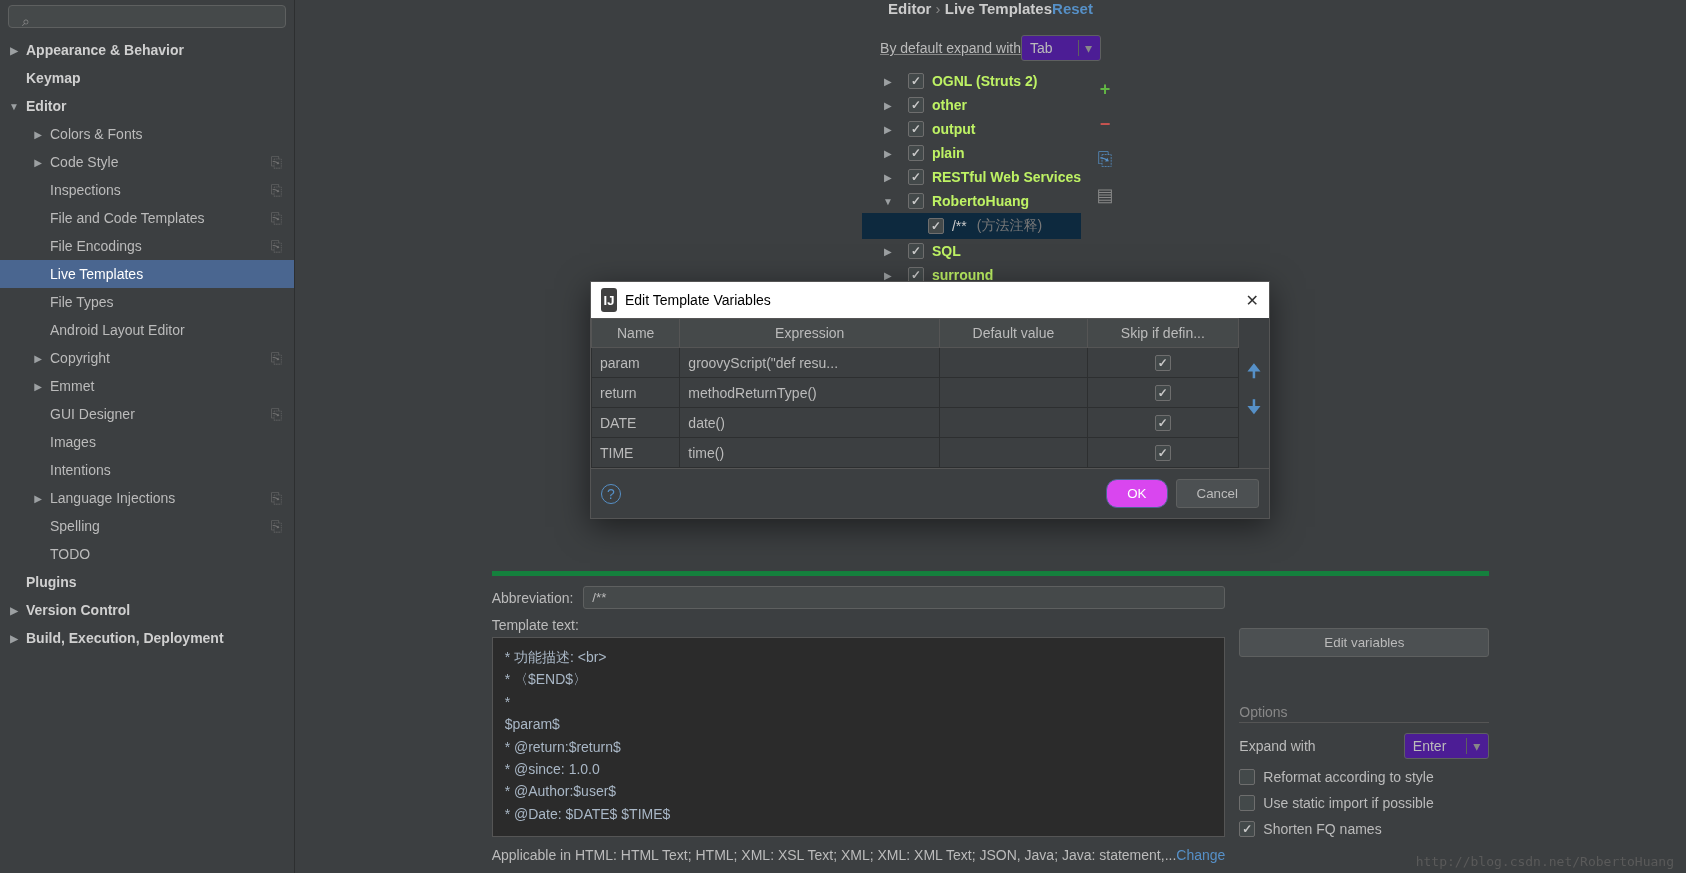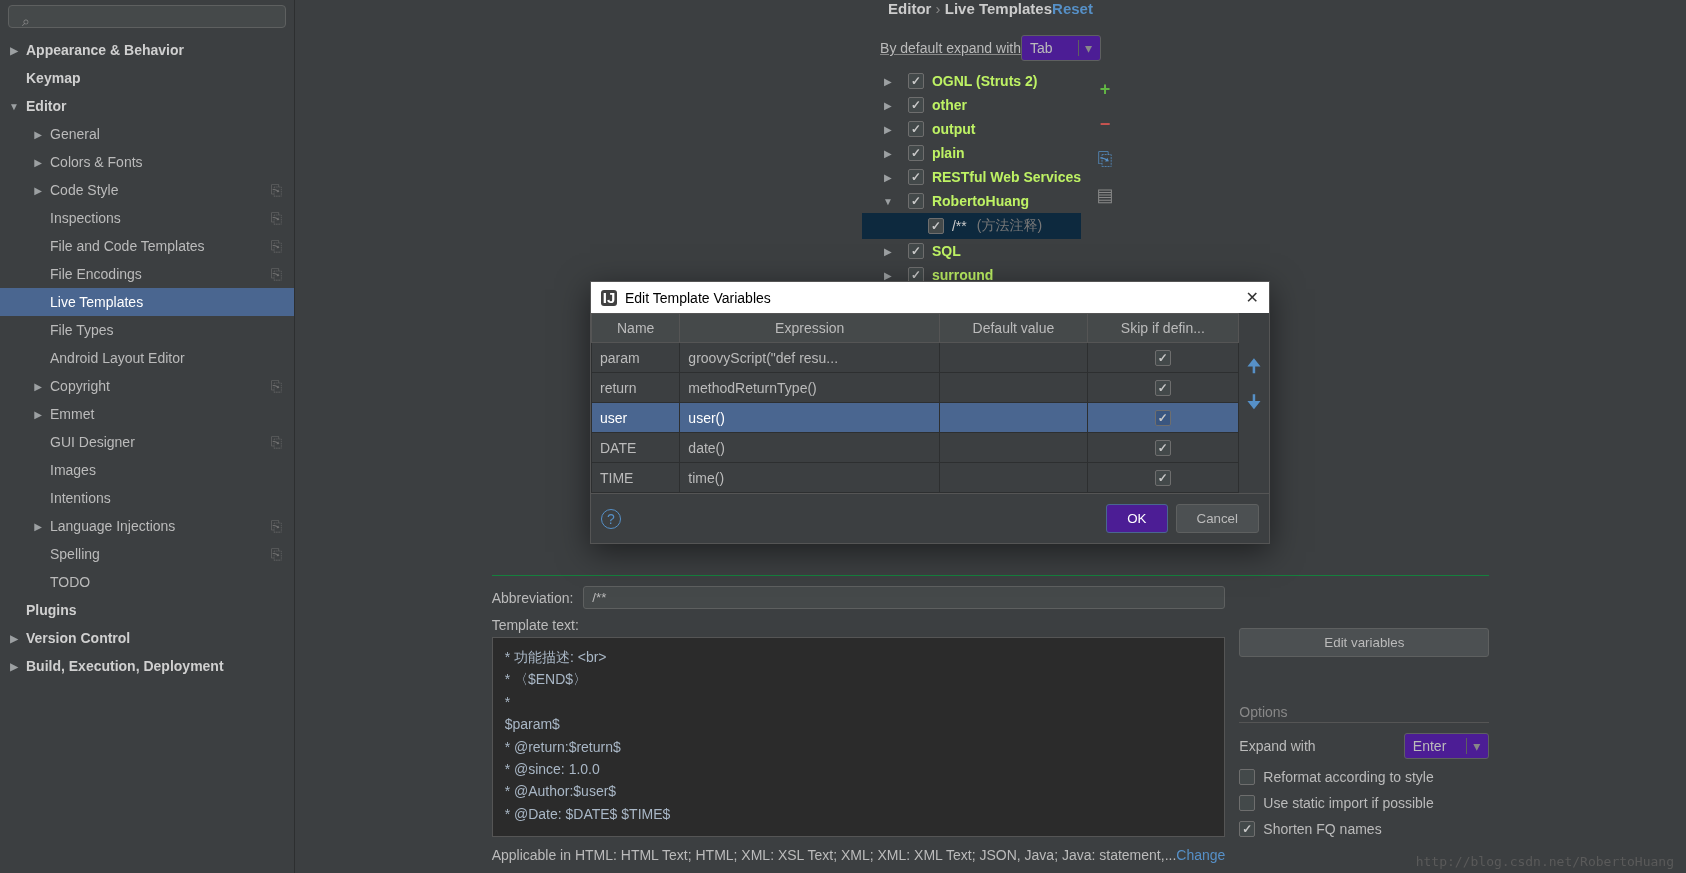--- a/index.html
+++ b/index.html
@@ -32,21 +32,21 @@
 .template-leaf { display: flex; align-items: center; padding: 4px 0 4px 66px; gap: 8px; background: #0d293e; color: #cccccc; }
 .checkbox { width: 16px; height: 16px; border: 1px solid #6e6e6e; border-radius: 2px; display: inline-flex; align-items: center; justify-content: center; background: #43494a; }
 .checkbox.checked::after { content: "✓"; color: #c8c8c8; font-size: 12px; font-weight: bold; }
 .leaf-desc { color: #787878; margin-left: 2px; }
 .right-actions { width: 28px; display: flex; flex-direction: column; align-items: center; gap: 14px; padding-top: 10px; }
 .right-actions span { cursor: pointer; font-size: 18px; }
 .plus { color: #62b544; font-weight: bold; }
 .minus { color: #c75450; font-weight: bold; }
 .copy-action { color: #5690c7; }
 .panel-action { color: #888; }
-.bottom-section { border-top: 1px solid #15803d; padding-top: 10px; display: flex; gap: 14px; }
+.bottom-section { border-top: 5px solid #15803d; padding-top: 10px; display: flex; gap: 14px; }
 .bottom-left { flex: 1; }
 .abbr-row { display: flex; align-items: center; gap: 10px; margin-bottom: 8px; }
 .text-input { background: #45494a; border: 1px solid #5e6060; padding: 3px 8px; color: #bbb; flex: 1; border-radius: 3px; }
 .template-text-label { margin-bottom: 4px; display: block; }
 .template-text { background: #2b2b2b; border: 1px solid #555; padding: 8px 12px; font-family: "Consolas", monospace; color: #a9b7c6; line-height: 1.6; height: 200px; overflow: auto; }
 .applicable { padding: 10px 0; color: #bbb; }
 .applicable .change-link { color: #5690c7; cursor: pointer; }
 .bottom-right { width: 250px; display: flex; flex-direction: column; gap: 10px; padding-top: 42px; }
 .btn { background: #4c5052; border: 1px solid #5e6060; color: #bbb; padding: 6px 20px; border-radius: 3px; cursor: pointer; text-align: center; }
 .options-label { color: #888; border-bottom: 1px solid #555; padding-bottom: 2px; margin-top: 37px; }
@@ -60,25 +60,25 @@
 .dialog-table table { width: 100%; border-collapse: collapse; }
 .dialog-table th { background: #45494a; padding: 6px; border: 1px solid #555; color: #bbb; font-weight: normal; }
 .dialog-table td { padding: 6px 8px; border: 1px solid #2d2f30; background: #3c3f41; }
 .dialog-table tr.selected td { background: #4a6690; color: #fff; }
 .dialog-table tr.selected .checkbox { background: #3a5680; }
 .dialog-arrows { width: 30px; display: flex; flex-direction: column; align-items: center; padding: 40px 0; gap: 6px; }
 .dialog-arrows span { color: #5690c7; cursor: pointer; font-size: 18px; }
 .dialog-footer { padding: 10px; display: flex; align-items: center; border-top: 1px solid #555; }
 .help-icon { color: #5690c7; border: 1px solid #5690c7; border-radius: 50%; width: 20px; height: 20px; display: inline-flex; align-items: center; justify-content: center; cursor: pointer; }
 .dialog-footer .btn { margin-left: 8px; }
-.dialog-footer .btn.primary { background: #4c1d95; border-color: #4a6690; color: #fff; }
+.dialog-footer .btn.primary { background: #d946ef; border-color: #4a6690; color: #fff; border-radius: 11px; }
 .spacer { flex: 1; }
 .watermark { position: absolute; bottom: 4px; right: 12px; color: #5a5a5a; font-family: monospace; font-size: 13px; text-align: right; }
 .td-center { text-align: center; }
-.ij-icon { width: 16px; height: 16px; background: #404040; border-radius: 3px; display: inline-flex; align-items: center; justify-content: center; color: #fff; font-size: 15px; font-weight: bold; }
+.ij-icon { width: 16px; height: 24px; background: #404040; border-radius: 3px; display: inline-flex; align-items: center; justify-content: center; color: #fff; font-size: 13px; font-weight: bold; }
 </style>
 </head>
 <body>
 
 <div class="main-container">
   <div class="sidebar">
     <div class="search-box" style="position:relative;">
       <span class="search-icon">⌕</span>
       <input class="search-input" placeholder="" style="">
     </div>
@@ -87,24 +87,20 @@
           <span class="arrow right"></span>
           <span>Appearance &amp; Behavior</span>
         </div>
         <div class="tree-item bold">
           <span class="arrow "></span>
           <span>Keymap</span>
         </div>
         <div class="tree-item bold">
           <span class="arrow down"></span>
           <span>Editor</span>
-        </div>
-        <div class="tree-item indent-1">
-          <span class="arrow right"></span>
-          <span>General</span>
         </div>
         <div class="tree-item indent-1">
           <span class="arrow right"></span>
           <span>Colors &amp; Fonts</span>
         </div>
         <div class="tree-item indent-1">
           <span class="arrow right"></span>
           <span>Code Style</span>
           <span class="copy-icon">⎘</span>
         </div>
@@ -351,26 +347,20 @@
               <td>groovyScript("def resu...</td>
               <td></td>
               <td class="td-center"><span class="checkbox checked"></span></td>
             </tr>
             <tr>
               <td>return</td>
               <td>methodReturnType()</td>
               <td></td>
               <td class="td-center"><span class="checkbox checked"></span></td>
             </tr>
-            <tr class="selected">
-              <td>user</td>
-              <td>user()</td>
-              <td></td>
-              <td class="td-center"><span class="checkbox checked"></span></td>
-            </tr>
             <tr>
               <td>DATE</td>
               <td>date()</td>
               <td></td>
               <td class="td-center"><span class="checkbox checked"></span></td>
             </tr>
             <tr>
               <td>TIME</td>
               <td>time()</td>
               <td></td>

